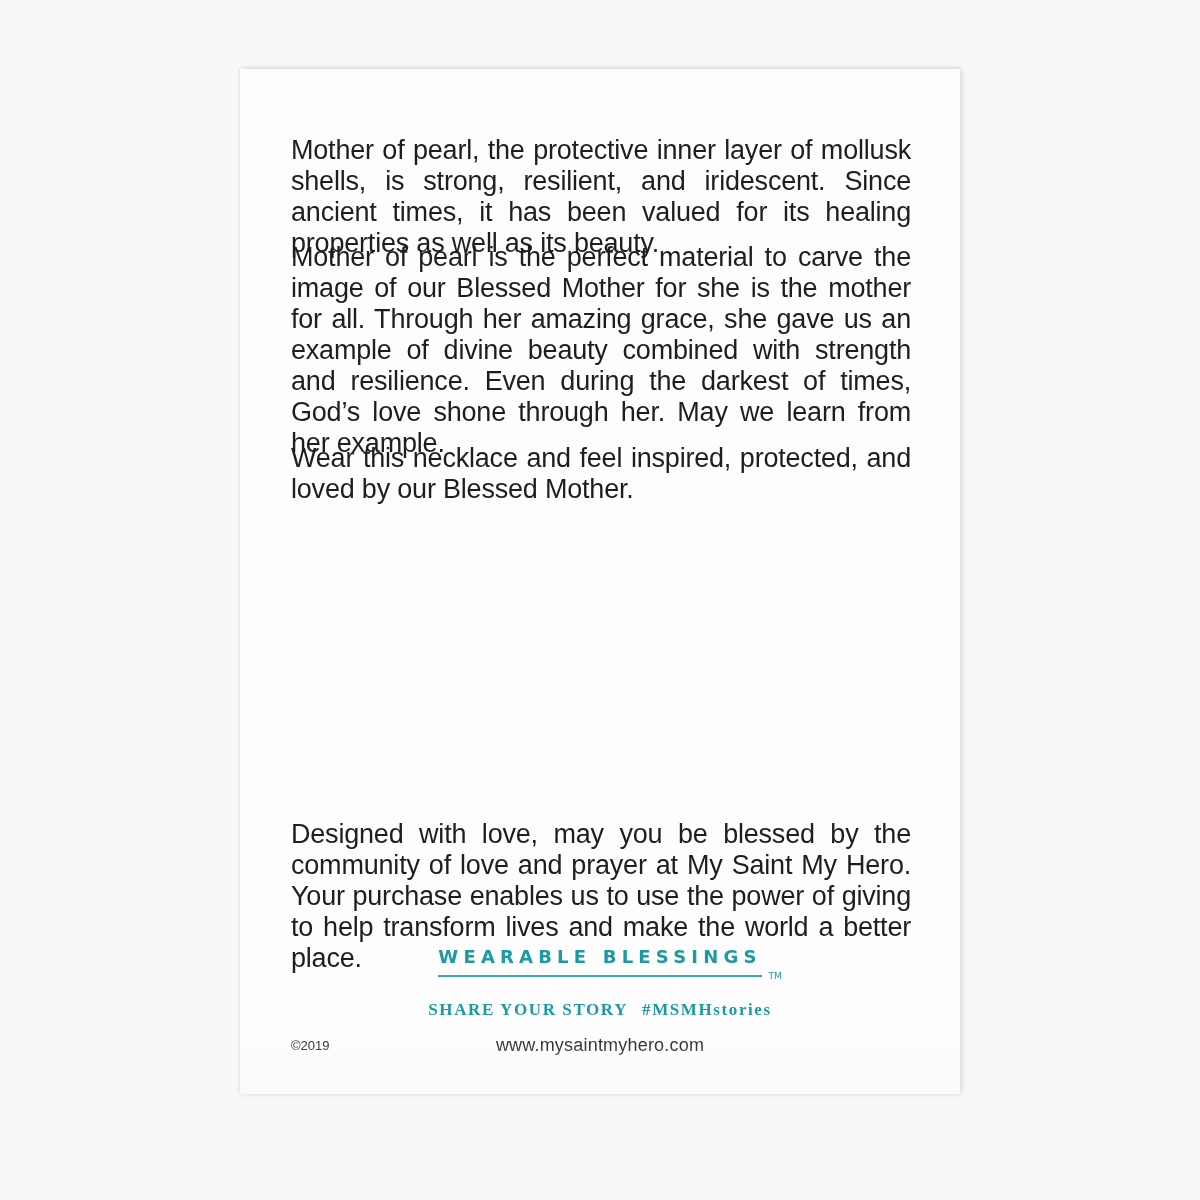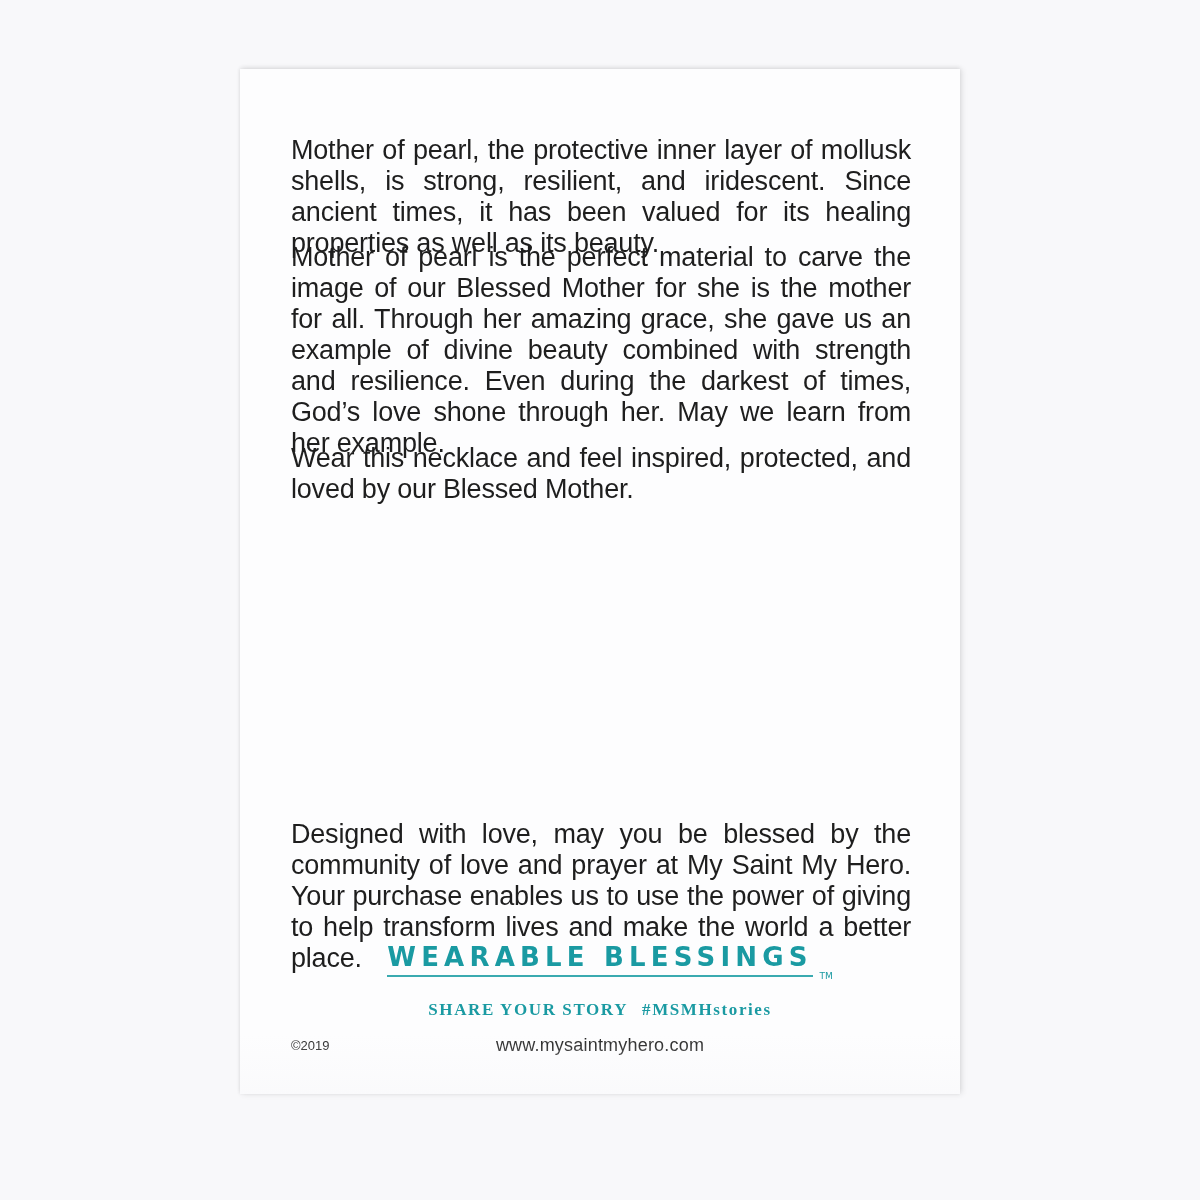--- a/index.html
+++ b/index.html
@@ -56,21 +56,21 @@
   }
   .brand-title-wrap {
     display: inline-block;
     position: relative;
     padding-bottom: 4px;
     border-bottom: 2px solid #3aaab0;
   }
   .brand-title {
     font-family: "DejaVu Sans", sans-serif;
     font-weight: bold;
-    font-size: 26px;
+    font-size: 18px;
     letter-spacing: 5.2px;
     line-height: 28px;
     text-align: right;
   }
   .tm {
     position: absolute;
     right: -20px;
     top: 0px;
     font-size: 9px;
     letter-spacing: 0;

